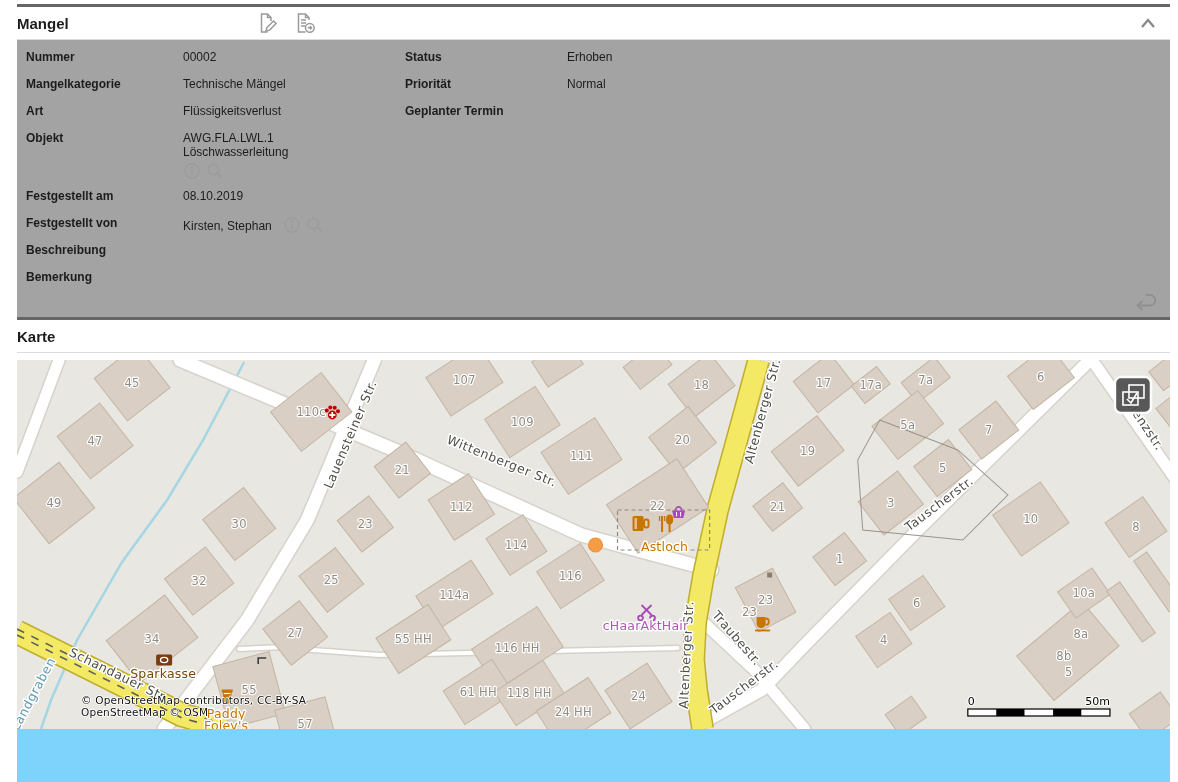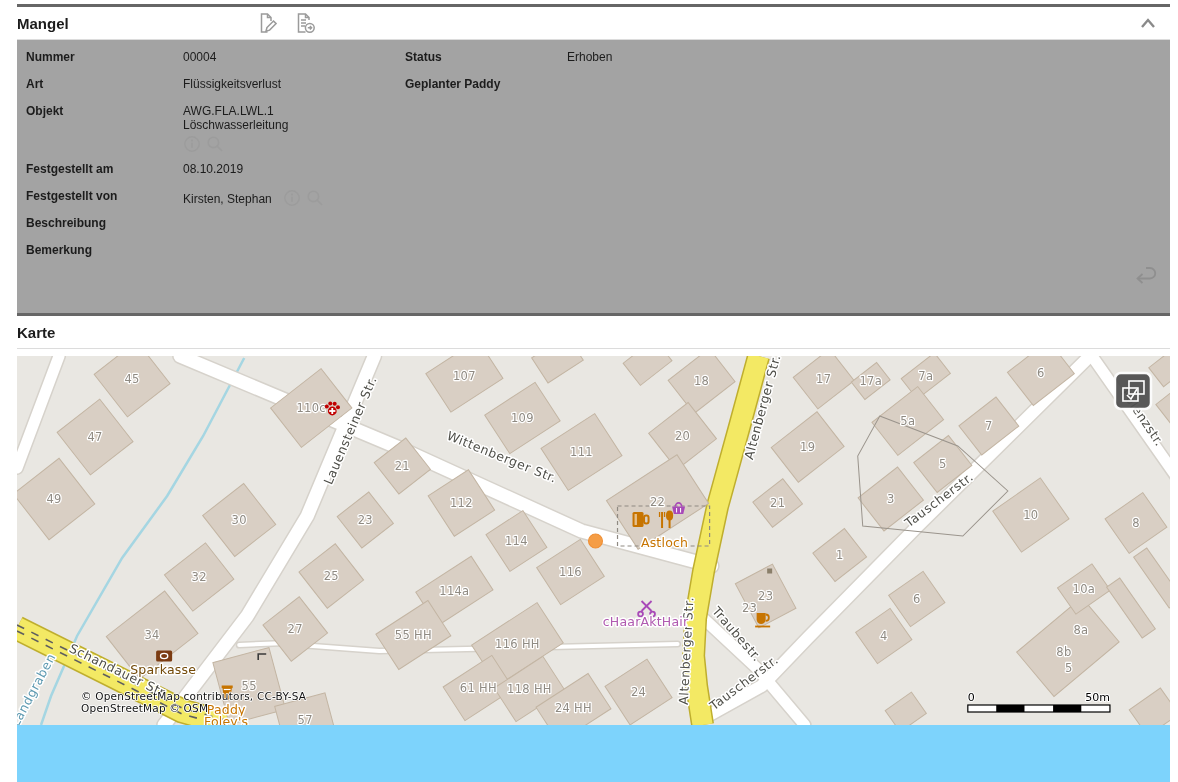--- a/index.html
+++ b/index.html
@@ -63,28 +63,34 @@
       <svg width="20" height="16" viewBox="0 0 20 16" fill="none" stroke="#8a8a8a" stroke-width="2.4">
         <path d="M4 12 L10 5 L16 12"></path>
       </svg>
     </span>
   </div>
   <div class="divider"></div>
 
   <div class="panel">
     <div class="frow">
       <div class="flabel">Nummer</div>
-      <div class="fvalue">00004</div>
+      <div class="fvalue">00002</div>
       <div class="flabel">Status</div>
       <div class="fvalue">Erhoben</div>
     </div>
     <div class="frow">
+      <div class="flabel">Mangelkategorie</div>
+      <div class="fvalue">Technische Mängel</div>
+      <div class="flabel">Priorität</div>
+      <div class="fvalue">Normal</div>
+    </div>
+    <div class="frow">
       <div class="flabel">Art</div>
       <div class="fvalue">Flüssigkeitsverlust</div>
-      <div class="flabel">Geplanter Paddy</div>
+      <div class="flabel">Geplanter Termin</div>
       <div class="fvalue"></div>
     </div>
     <div class="frow objekt-row">
       <div class="flabel">Objekt</div>
       <div class="fvalue">
         <span class="val-line">AWG.FLA.LWL.1</span>
         <span class="val-line">Löschwasserleitung</span>
         <span class="inline-icons">
           <span>
             <svg width="18" height="18" viewBox="0 0 18 18">

